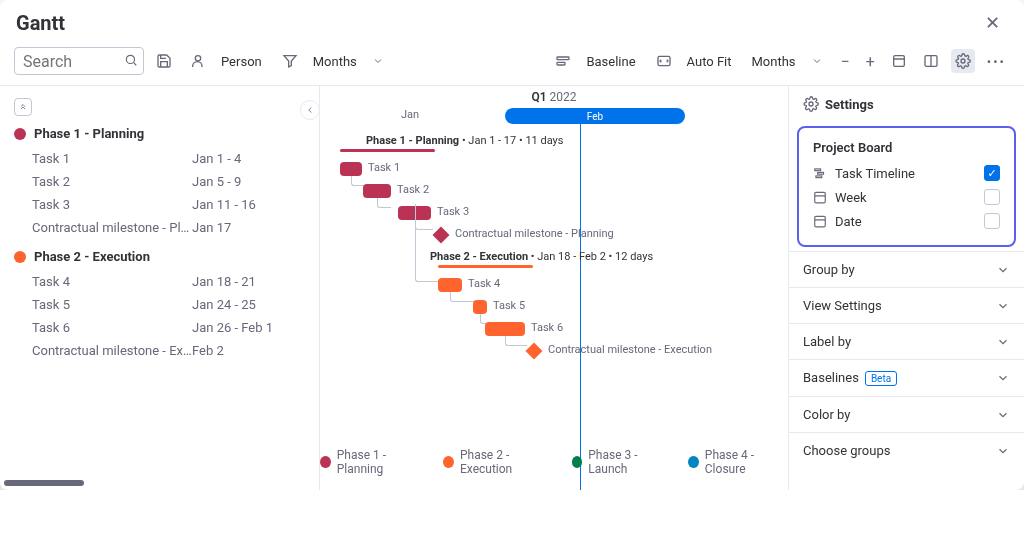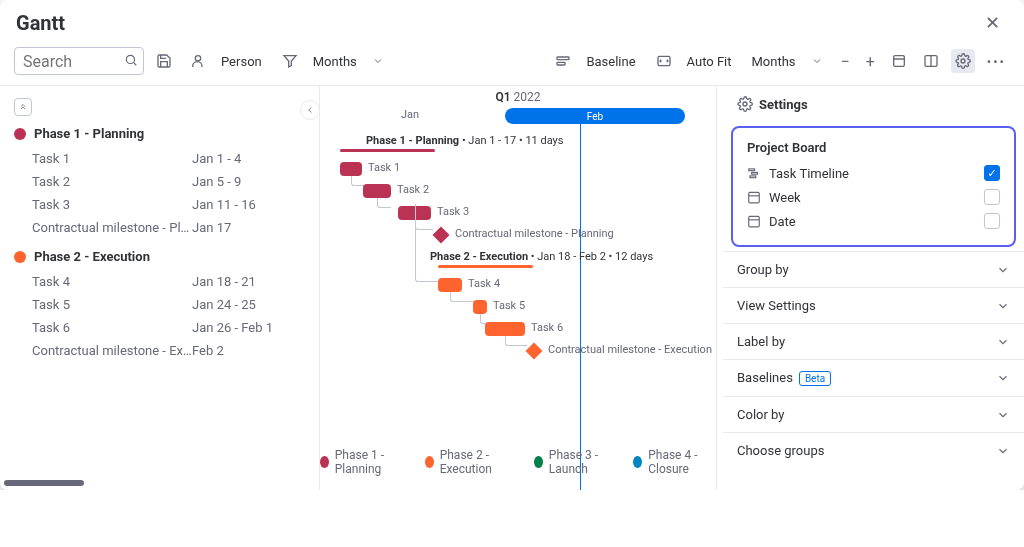--- a/index.html
+++ b/index.html
@@ -52,21 +52,21 @@
   .diamond{position:absolute;width:12px;height:12px;transform:rotate(45deg);top:5px;}
   .dia-planning{background:#bb3354;}
   .dia-exec{background:#ff642e;}
   .bar-label{position:absolute;font-size:11px;color:#676879;white-space:nowrap;top:3px;}
   .sum-label{position:absolute;font-size:11px;color:#323338;white-space:nowrap;top:-14px;}
   .sum-label b{font-weight:700;}
   .sum-under{position:absolute;height:3px;border-radius:2px;}
   .legend{display:flex;gap:18px;justify-content:center;align-items:center;padding:8px 0;font-size:12px;color:#676879;border-top:1px solid transparent;}
   .legend .item{display:flex;align-items:center;gap:6px;}
 
-  .settings{width:308px;border-left:1px solid #e6e9ef;display:flex;flex-direction:column;font-size:13px;color:#323338;overflow:hidden;padding-left:6px;}
+  .settings{width:236px;border-left:1px solid #e6e9ef;display:flex;flex-direction:column;font-size:13px;color:#323338;overflow:hidden;}
   .settings-head{display:flex;align-items:center;gap:6px;padding:10px 14px;font-weight:700;}
   .acc{border-top:1px solid #e6e9ef;}
   .acc-head{display:flex;align-items:center;justify-content:space-between;padding:10px 14px;cursor:pointer;color:#323338;}
   .acc-body{padding:6px 14px 12px;}
   .acc.highlight{border:2px solid #5b5fef;border-radius:8px;margin:4px 8px;}
   .acc.highlight .acc-head{padding-top:8px;}
   .col-group-title{font-weight:600;margin:6px 0;}
   .col-opt{display:flex;align-items:center;gap:8px;padding:4px 0;}
   .col-opt .chk{width:16px;height:16px;border:1px solid #c3c6d4;border-radius:3px;display:flex;align-items:center;justify-content:center;margin-left:auto;}
   .col-opt .chk.on{background:#0073ea;border-color:#0073ea;color:#fff;font-size:11px;}

